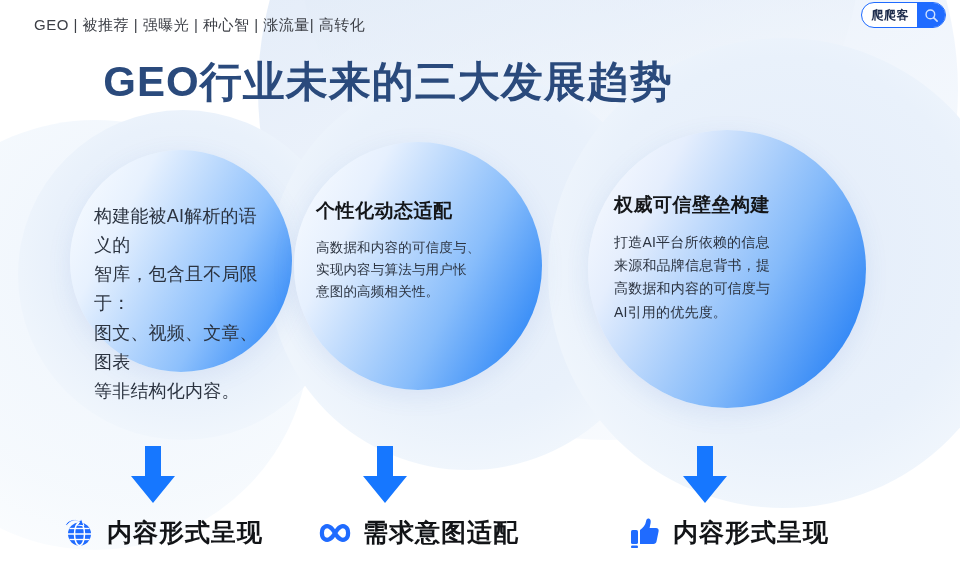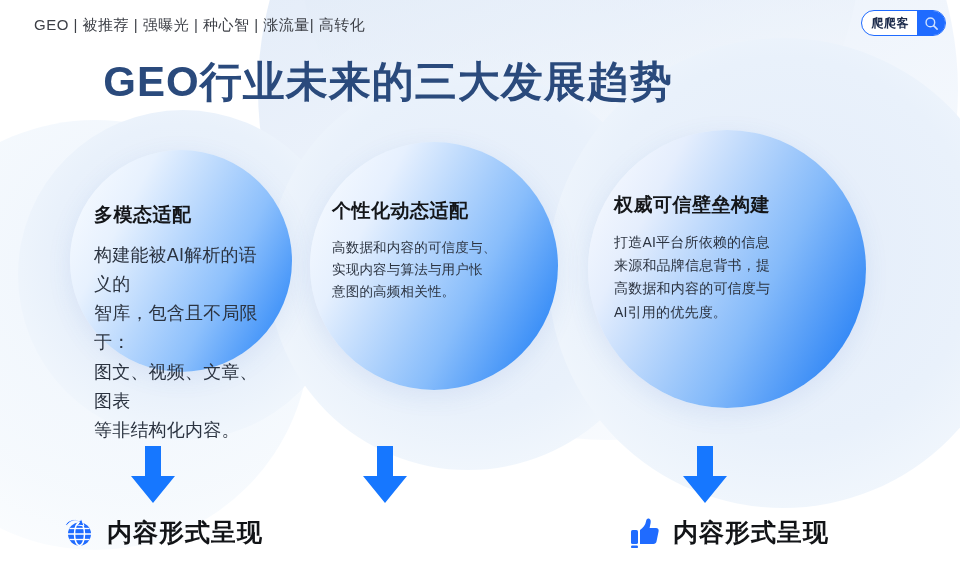--- a/index.html
+++ b/index.html
@@ -66,21 +66,21 @@
     position: absolute;
     left: 34px; top: 16px;
     font-size: 15px;
     letter-spacing: .5px;
     color: #3c3f46;
     white-space: nowrap;
   }
 
   .brand-logo {
     position: absolute;
-    right: 14px; top: 10px;
+    right: 14px; top: 2px;
     height: 26px;
     display: flex;
     align-items: stretch;
     border: 1.6px solid #1f6bff;
     border-radius: 13px;
     background: #ffffff;
     overflow: hidden;
   }
   .brand-text {
     display: flex;
@@ -137,21 +137,21 @@
     justify-content: flex-start;
     box-shadow: 0 6px 24px rgba(60,110,200,.10);
   }
   .bubble-1 {
     left: 70px; top: 150px;
     width: 222px; height: 222px;
     background: linear-gradient(118deg, #fbfdff 0%, #e7f1fe 26%, #8dc0fc 66%, #1a7cf7 100%);
     padding: 52px 24px 0 24px;
   }
   .bubble-2 {
-    left: 310px; top: 142px;
+    left: 294px; top: 142px;
     width: 248px; height: 248px;
     background: linear-gradient(118deg, #fbfdff 0%, #e6f0fe 26%, #88bdfb 64%, #1377f5 100%);
     padding: 56px 22px 0 22px;
   }
   .bubble-3 {
     left: 588px; top: 130px;
     width: 278px; height: 278px;
     background: linear-gradient(118deg, #fcfdff 0%, #e5eefd 24%, #84bafa 62%, #0f72f4 100%);
     padding: 62px 26px 0 26px;
   }
@@ -239,21 +239,20 @@
   </div>
 
   <div class="main-title">GEO行业未来的三大发展趋势</div>
 
   <div class="circles-layer">
     <div class="halo halo-1"></div>
     <div class="halo halo-2"></div>
     <div class="halo halo-3"></div>
 
     <div class="bubble bubble-1">
-      <div class="bubble-title">多模态适配</div>
       <div class="bubble-body">
         <div>构建能被AI解析的语义的</div>
         <div>智库，包含且不局限于：</div>
         <div>图文、视频、文章、图表</div>
         <div>等非结构化内容。</div>
       </div>
     </div>
 
     <div class="bubble bubble-2">
       <div class="bubble-title">个性化动态适配</div>
@@ -302,20 +301,28 @@
           <ellipse cx="16.5" cy="17" rx="5" ry="11.5" fill="none" stroke="#ffffff" stroke-width="1.5"></ellipse>
           <line x1="5" y1="17" x2="28" y2="17" stroke="#ffffff" stroke-width="1.5"></line>
           <path d="M6.5 11.5 H26.5" stroke="#ffffff" stroke-width="1.3" fill="none"></path>
           <path d="M6.5 22.5 H26.5" stroke="#ffffff" stroke-width="1.3" fill="none"></path>
           <path d="M4 8.5 C7 3.5, 13 2.5, 16.5 5.5 L14 8 L21 8.8 L18.5 2.2 L16.2 4.3 C12 1.2, 5.5 2.6, 2.5 7.6 Z" fill="#1f6bff" stroke="#ffffff" stroke-width="1"></path>
         </svg>
       </span>
       <span class="outcome-label">内容形式呈现</span>
     </div>
 
+    <div class="outcome outcome-2">
+      <span class="outcome-icon">
+        <svg width="34" height="22" viewBox="0 0 34 22" aria-hidden="true">
+          <path d="M17 11 C13.5 4.5, 9.5 3, 6.5 5 C3 7.2, 3 14.8, 6.5 17 C9.5 19, 13.5 17.5, 17 11 C20.5 4.5, 24.5 3, 27.5 5 C31 7.2, 31 14.8, 27.5 17 C24.5 19, 20.5 17.5, 17 11 Z" fill="none" stroke="#1f6bff" stroke-width="4.2" stroke-linecap="round"></path>
+        </svg>
+      </span>
+      <span class="outcome-label">需求意图适配</span>
+    </div>
 
     <div class="outcome outcome-3">
       <span class="outcome-icon">
         <svg width="30" height="32" viewBox="0 0 30 32" aria-hidden="true">
           <rect x="1" y="13" width="7" height="14" rx="1.6" fill="#1f6bff"></rect>
           <rect x="1" y="28.5" width="7" height="2.6" rx="1.2" fill="#1f6bff"></rect>
           <path d="M10 13 C13 11, 15.5 8, 16 4.5 C16.3 2, 17.6 1, 19 1.6 C20.5 2.2, 21 3.8, 20.6 6 L19.6 11 H26 C28 11, 29 12.4, 28.6 14.2 L26.5 24.6 C26.2 26.2, 25 27 23.4 27 H10 Z" fill="#1f6bff"></path>
         </svg>
       </span>
       <span class="outcome-label">内容形式呈现</span>

